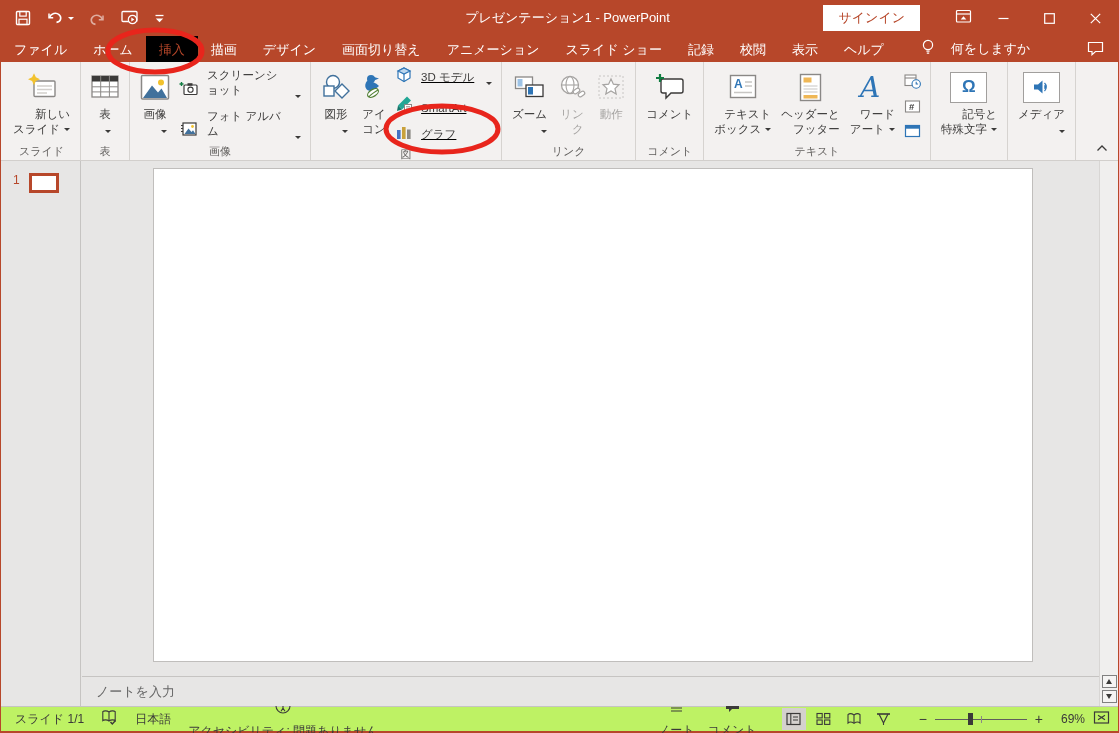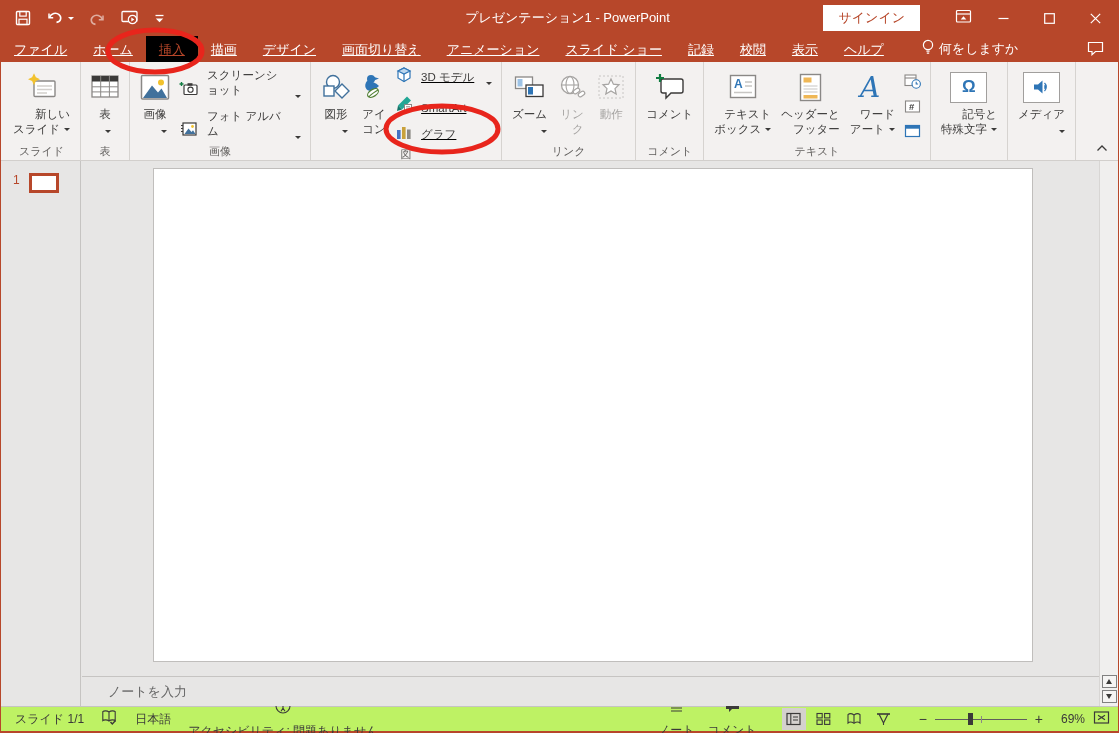--- a/index.html
+++ b/index.html
@@ -15,23 +15,23 @@
   .qat-undo-wrap { display:flex; align-items:center; gap:3px; }
   .disabled-qat { opacity:.55; }
   .win-title { position:absolute; left:16px; right:0; text-align:center; font-size:13px; pointer-events:none; }
   .title-right { position:absolute; right:0; top:0; height:36px; display:flex; align-items:center;margin-left:28px; }
   .signin { background:#fff; color:#B7472A; font-size:13px; padding:4px 15px; border:none; margin-right:26px; cursor:pointer; }
   .ribbon-display { width:34px; text-align:center; }
   .win-ctrl { width:46px; height:36px; display:flex; align-items:center; justify-content:center; }
 
   
   .tabrow { height:26px; background:#B7472A; display:flex; align-items:stretch; position:relative; }
-  .tab { color:#fff; font-size:13px; padding:5px 13px 20px; cursor:pointer; white-space:nowrap;text-decoration:underline; }
+  .tab { color:#fff; font-size:13px; padding:5px 13px 20px; cursor:pointer; white-space:nowrap; }
   .tab.active { background:#000000; color:#B7472A; }
-  .tellme { display:flex; align-items:center; gap:4px; color:#fff; font-size:13px; padding:0 10px; margin-left:14px; }
+  .tellme { display:flex; align-items:center; gap:16px; color:#fff; font-size:13px; padding:0 10px; margin-left:14px; }
   .tab-comment { position:absolute; right:14px; top:5px; }
 
   
   .ribbon { height:99px; background:#f3f1f0; border-bottom:1px solid #d2cfcc; display:flex; position:relative; padding-left:2px; }
   .rgroup { display:flex; flex-direction:column; border-right:1px solid #d6d3d0; padding:0 3px; }
   .gc { flex:1; display:flex; align-items:stretch; padding:3px 3px 0; gap:2px; }
   .glabel { height:19px; font-size:11px; color:#605e5c; text-align:center; padding-top:3px; }
   .btn-lg { display:flex; flex-direction:column; align-items:center; padding:5px 4px 2px; cursor:pointer; border-radius:2px; }
   .btn-lg .ic { height:34px; display:flex; align-items:center; justify-content:center; }
   .lblwrap { margin-top:3px; text-align:right; font-size:11.5px; color:#3b3a39; line-height:1.3; }
@@ -51,21 +51,21 @@
 
   
   .workspace { position:relative; height:545px; background:#e7e6e5; }
   .thumb-panel { position:absolute; left:0; top:0; bottom:0; width:80px; border-right:1px solid #c6c4c2; }
   .thumb-row { display:flex; align-items:flex-start; padding:12px 0 0 12px; gap:9px; }
   .slide-num { font-size:12px; color:#B7472A; }
   .slide-thumb { width:30px; height:20px; background:#fff; border:3px solid #B7472A; cursor:pointer; }
   .editor { position:absolute; left:81px; right:19px; top:0; bottom:30px; overflow:hidden; }
   .canvas { width:880px; height:494px; margin:7px 0 0 71px; background:#fff; border:1px solid #c0bebc; }
   .notes-bar { position:absolute; left:81px; right:19px; bottom:0; height:30px; background:#e7e6e5;
-               border-top:1px solid #c6c4c2; display:flex; align-items:center;padding-left:12px; }
+               border-top:1px solid #c6c4c2; display:flex; align-items:center; }
   .notes-text { font-size:13px; color:#666; padding-left:14px; }
   .vscroll { position:absolute; right:0; top:0; bottom:0; width:19px; background:#f0efee; border-left:1px solid #d8d6d4; }
   .slide-nav { position:absolute; bottom:3px; left:1px; right:1px; display:flex; flex-direction:column; gap:2px; align-items:center; }
   .nav-btn { width:15px; height:13px; border:1px solid #808080; background:#f5f4f3; display:flex; align-items:center; justify-content:center; cursor:pointer; }
   .tri-up { width:0; height:0; border-left:3.5px solid transparent; border-right:3.5px solid transparent; border-bottom:5px solid #3b3a39; }
   .tri-dn { width:0; height:0; border-left:3.5px solid transparent; border-right:3.5px solid transparent; border-top:5px solid #3b3a39; }
 
   
   .statusbar { height:27px; background:#bef264; border-top:1px solid #c6c4c2; border-bottom:2px solid #B7472A;
                display:flex; align-items:center; font-size:12px; color:#3b3a39; padding:0 8px 0 14px; }

